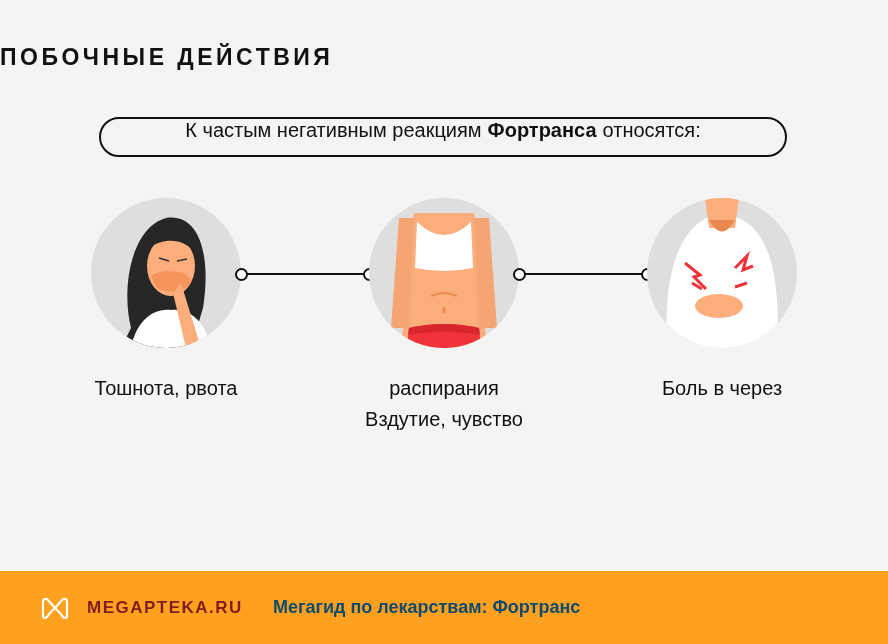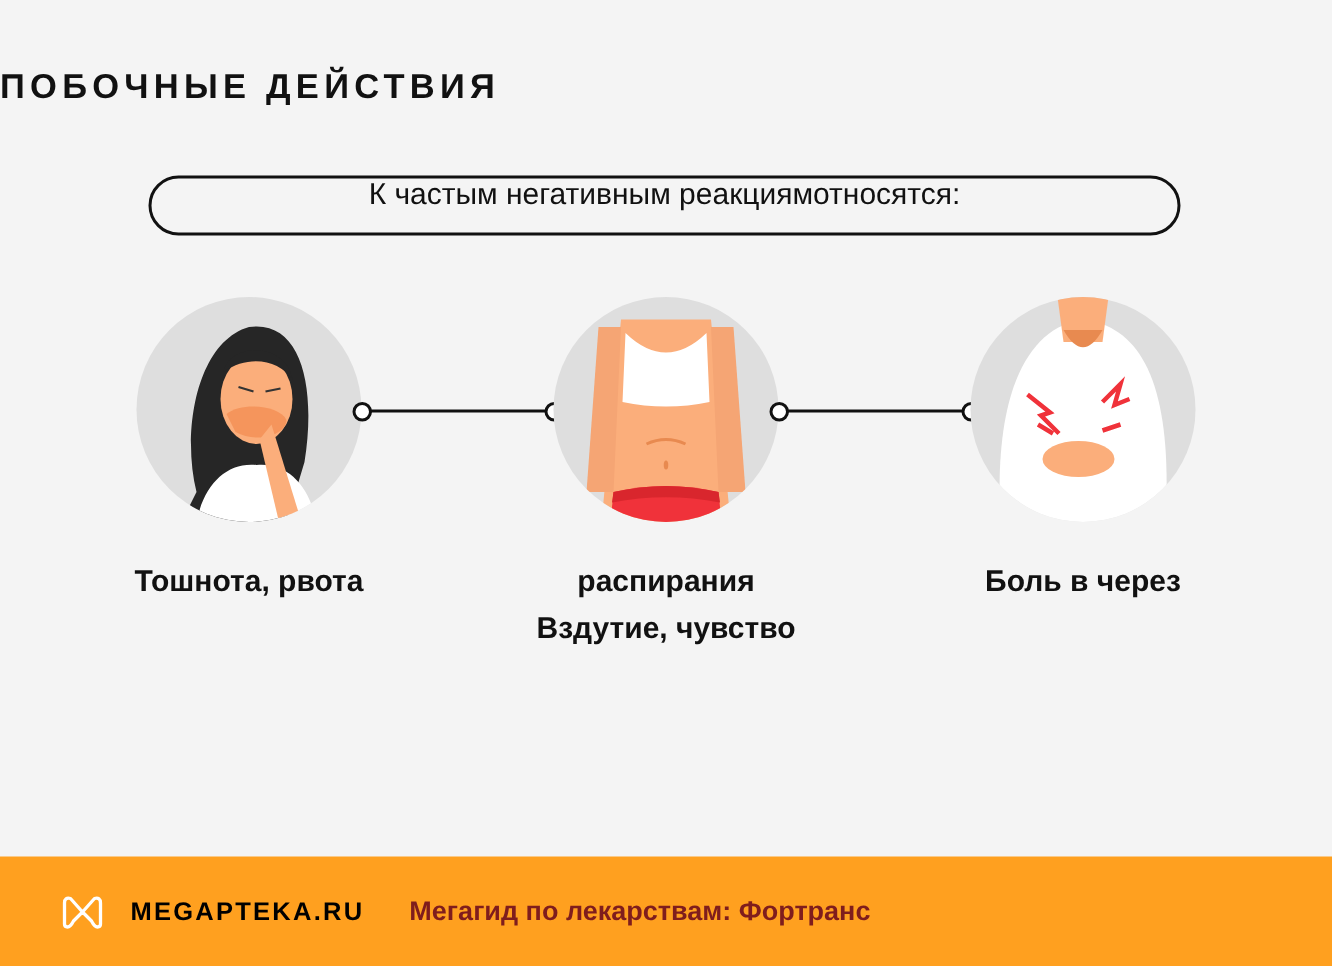--- a/index.html
+++ b/index.html
@@ -4,34 +4,35 @@
 <style>
   html, body { margin:0; padding:0; }
   body { width:888px; height:644px; background:#f4f4f4; font-family:"Liberation Sans", sans-serif; color:#111; position:relative; overflow:hidden; }
   .title { position:absolute; top:44px; left:0; width:888px; text-align:left; font-size:23px; font-weight:bold; letter-spacing:3.5px; }
   .pill { position:absolute; left:99px; top:117px; width:688px; height:40px; border:2px solid #111; border-radius:20px; box-sizing:border-box; display:flex; justify-content:center; font-size:20px; }
   .pill b { font-weight:bold; margin:0 6px; }
   .circle { position:absolute; width:150px; height:150px; border-radius:50%; background:#dedede; overflow:hidden; top:198px; }
   .c1 { left:91px; } .c2 { left:369px; } .c3 { left:647px; }
   .connector { position:absolute; top:273px; height:2px; background:#111; }
   .dot { position:absolute; width:9px; height:9px; border:2px solid #111; border-radius:50%; background:#fff; top:268px; box-sizing:content-box; }
-  .label { position:absolute; top:373px; width:240px; text-align:center; font-size:20px; line-height:31px;font-weight:bold; }
+  .label { position:absolute; top:373px; width:240px; text-align:center; font-size:20px; line-height:31px; }
   .note { position:absolute; top:470px; left:0; width:888px; text-align:center; font-size:20px; line-height:31px; }
   .footer { position:absolute; left:0; top:571px; width:888px; height:73px; background:#ffa01f; display:flex; align-items:center; }
   .logo { margin-left:40px; width:30px; height:24px; }
-  .brand { color:#000000; font-weight:bold; font-size:17px; letter-spacing:1.5px; margin-left:17px; }
-  .guide { color:#7f1d1d; font-weight:bold; font-size:18px; margin-left:30px; }
+  .brand { color:#7f1d1d; font-weight:bold; font-size:17px; letter-spacing:1.5px; margin-left:17px; }
+  .guide { color:#0c4a6e; font-weight:bold; font-size:18px; margin-left:30px; }
 </style>
 </head>
 <body>
 
 <div class="title">ПОБОЧНЫЕ ДЕЙСТВИЯ</div>
 
 <div class="pill">
   <span>К частым негативным реакциям</span>
+  <b>Фортранса</b>
   <span>относятся:</span>
 </div>
 
 <div class="circle c1">
   <svg width="150" height="150" viewBox="0 0 150 150">
     <path d="M40 130 C30 90 40 30 75 20 C110 15 120 60 112 110 L100 150 L30 150 Z" fill="#262626"></path>
     <path d="M40 150 C45 125 60 110 80 112 C100 110 115 125 120 150 Z" fill="#ffffff"></path>
     <ellipse cx="80" cy="68" rx="24" ry="30" fill="#fbae7b"></ellipse>
     <path d="M58 50 C62 30 100 30 104 55 C95 42 75 38 58 50Z" fill="#262626"></path>
     <path d="M68 60 l10 3 M86 63 l10 -2" stroke="#333" stroke-width="1.5" fill="none"></path>

